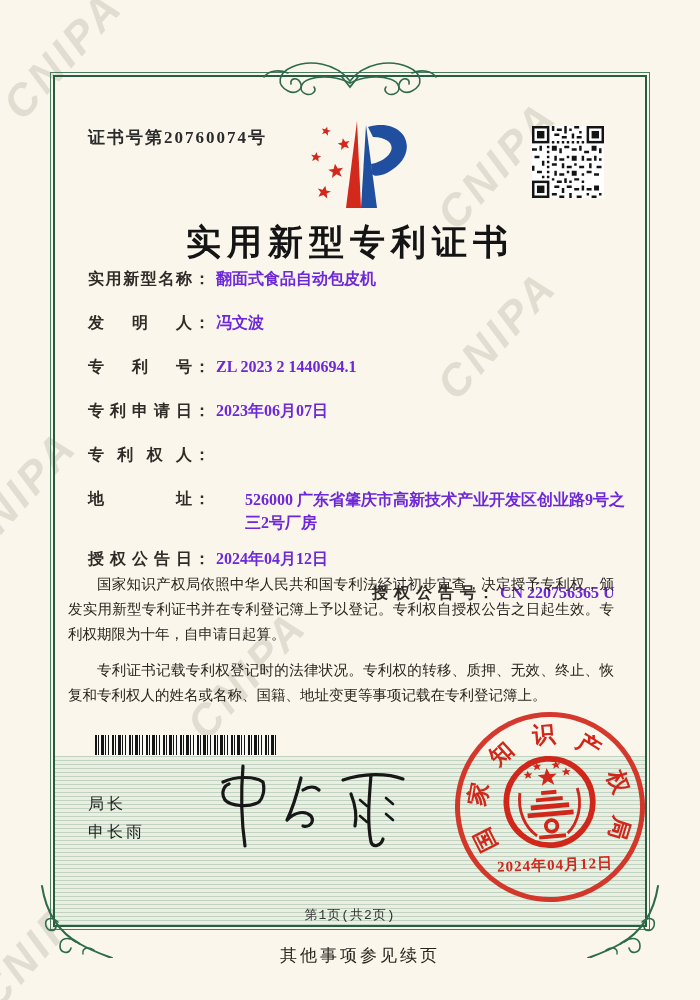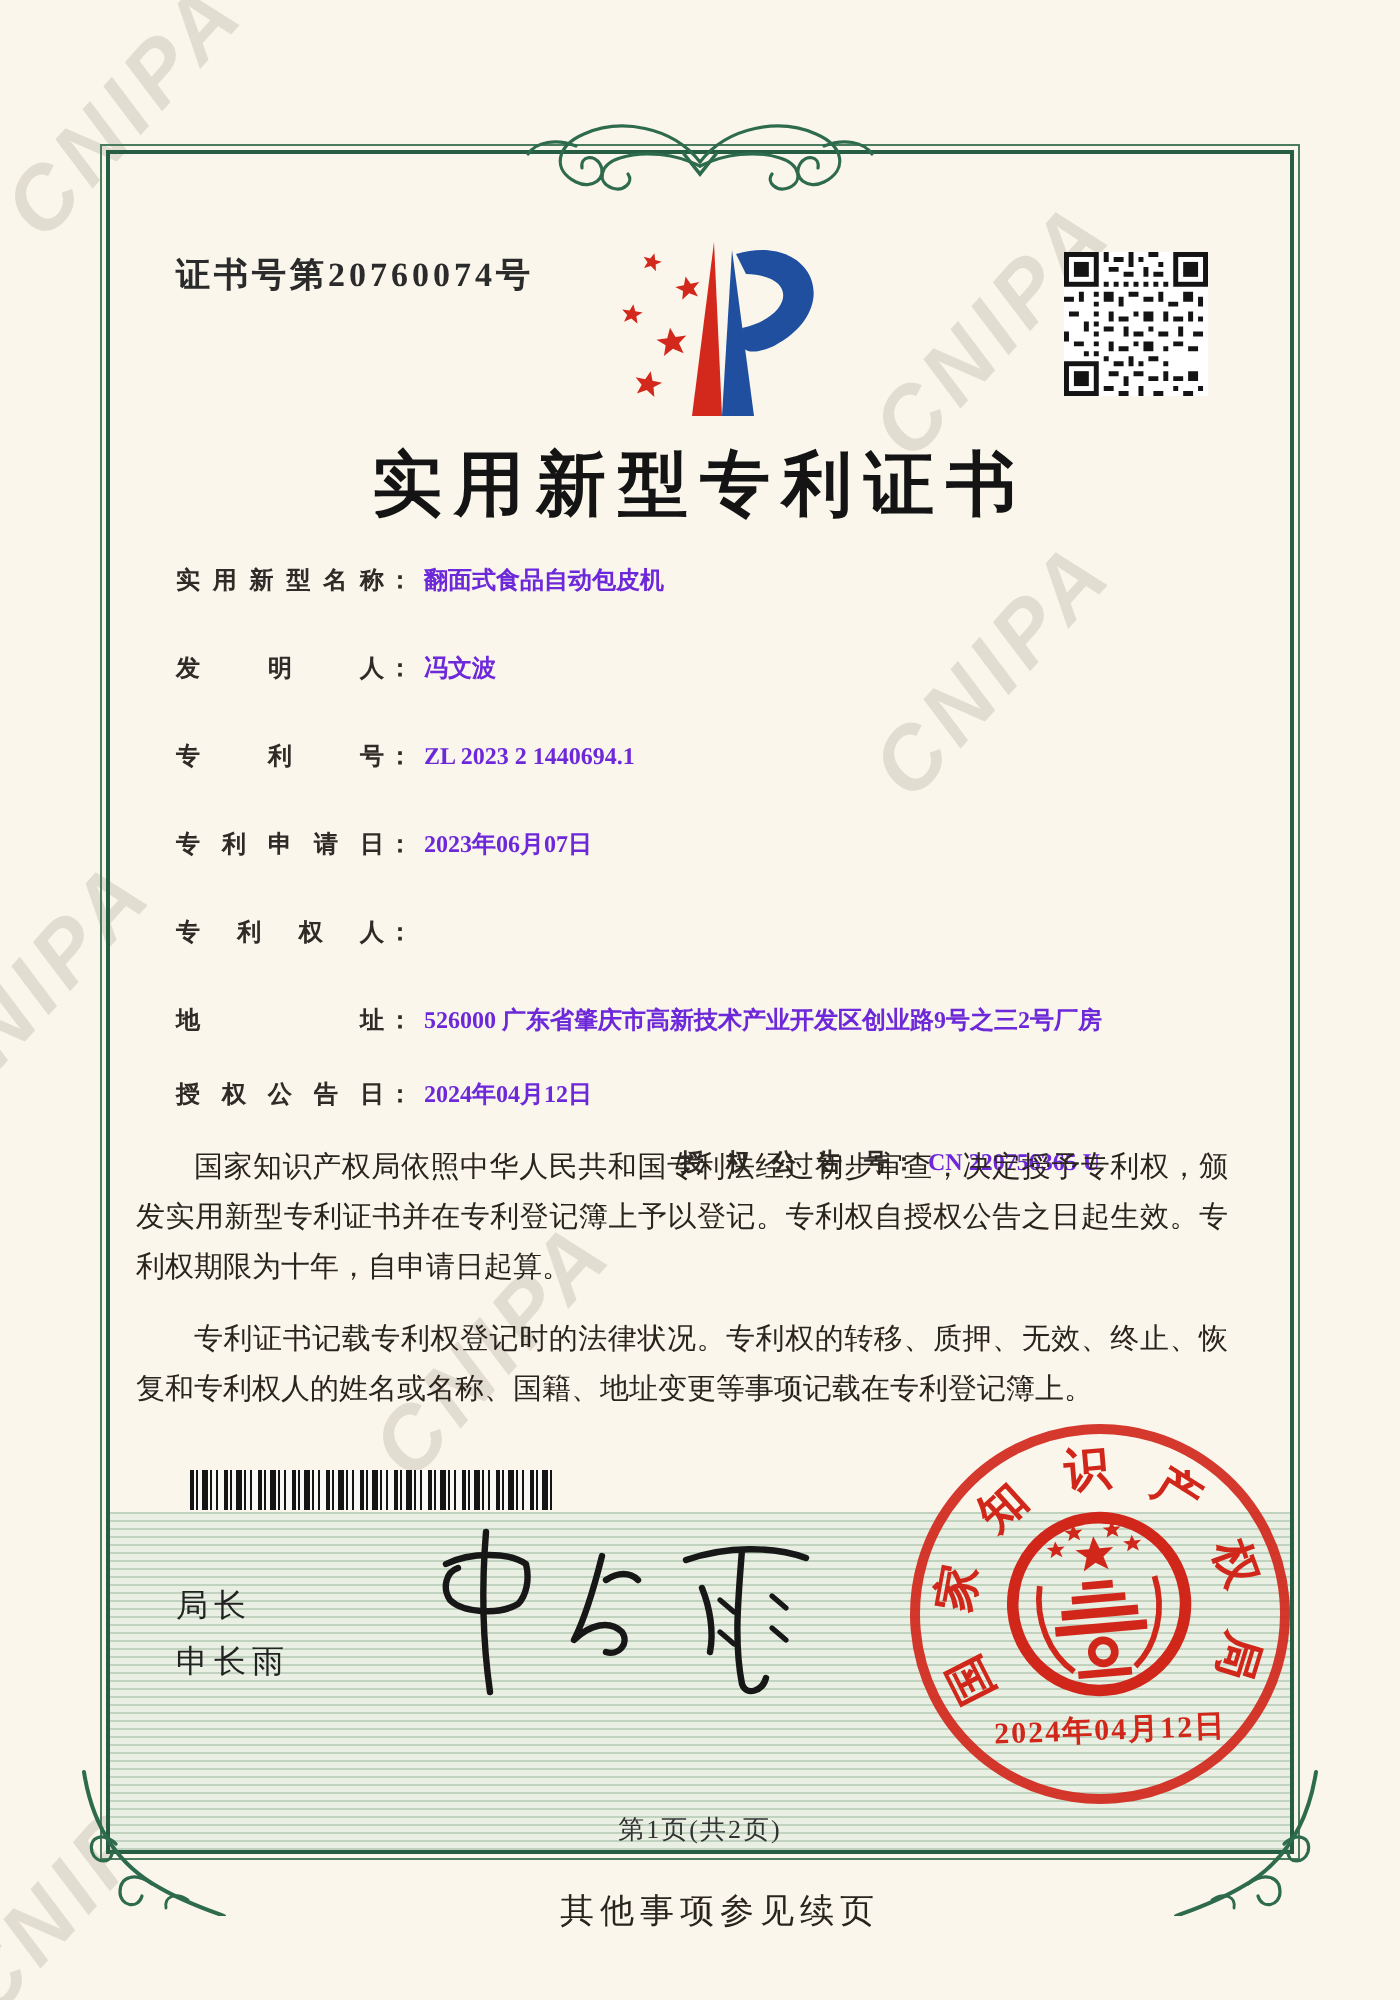--- a/index.html
+++ b/index.html
@@ -44,30 +44,30 @@
     font-size:17px;font-weight:600;letter-spacing:2px;color:#2b2b2b;
   }
   .logo{position:absolute;left:293px;top:116px;z-index:2;}
   .qr{position:absolute;left:532px;top:126px;width:72px;height:72px;z-index:2;background:#fff;}
   .title{
     position:absolute;left:0;top:219px;width:100%;z-index:2;
     text-align:center;font-size:35px;font-weight:bold;
     letter-spacing:6px;color:#141414;
   }
   
-  .fields{position:absolute;left:88px;top:279px;width:540px;z-index:2;font-size:12px;}
+  .fields{position:absolute;left:88px;top:268px;width:540px;z-index:2;font-size:16px;}
   .frow{display:flex;align-items:flex-start;margin-bottom:22px;line-height:22px;}
   .flabel{
     display:inline-block;width:104px;min-width:104px;
     font-weight:600;color:#2f2b26;
     text-align:justify;text-align-last:justify;
   }
   .fcolon{font-weight:600;color:#2f2b26;margin:0 6px 0 2px;}
   .fvalue{font-weight:600;color:#6d28d9;}
-  .addr-value{width:392px;line-height:23px;}
+  .addr-value{width:392px;line-height:23px;margin-left:29px;}
   .frow-addr{margin-bottom:14px;}
   .pair2{display:flex;margin-left:44px;margin-top:34px;}
   
   .body-text{
     position:absolute;left:68px;top:572px;width:546px;z-index:2;
     font-size:14.5px;line-height:25px;color:#2a241e;
     text-align:justify;
   }
   .body-text p{margin:0 0 11px 0;text-indent:2em;}
   
@@ -102,21 +102,21 @@
   }
   .seal-emblem{position:absolute;left:47px;top:42px;}
   .seal-date{
     position:absolute;left:0;top:144px;width:190px;text-align:center;
     font-size:15px;font-weight:bold;color:#d1271b;letter-spacing:1px;
     transform:rotate(3deg);
   }
   
   .page-num{
     position:absolute;left:0;top:906px;width:100%;text-align:center;z-index:2;
-    font-size:13px;color:#333;letter-spacing:1px;
+    font-size:13px;color:#333;letter-spacing:1px;font-family:Liberation Mono, monospace;
   }
   .footer-note{
     position:absolute;left:10px;top:944px;width:100%;text-align:center;z-index:2;
     font-size:17px;color:#2a241e;letter-spacing:3px;
   }
   svg{display:block;}
 </style>
 </head>
 <body>
 

